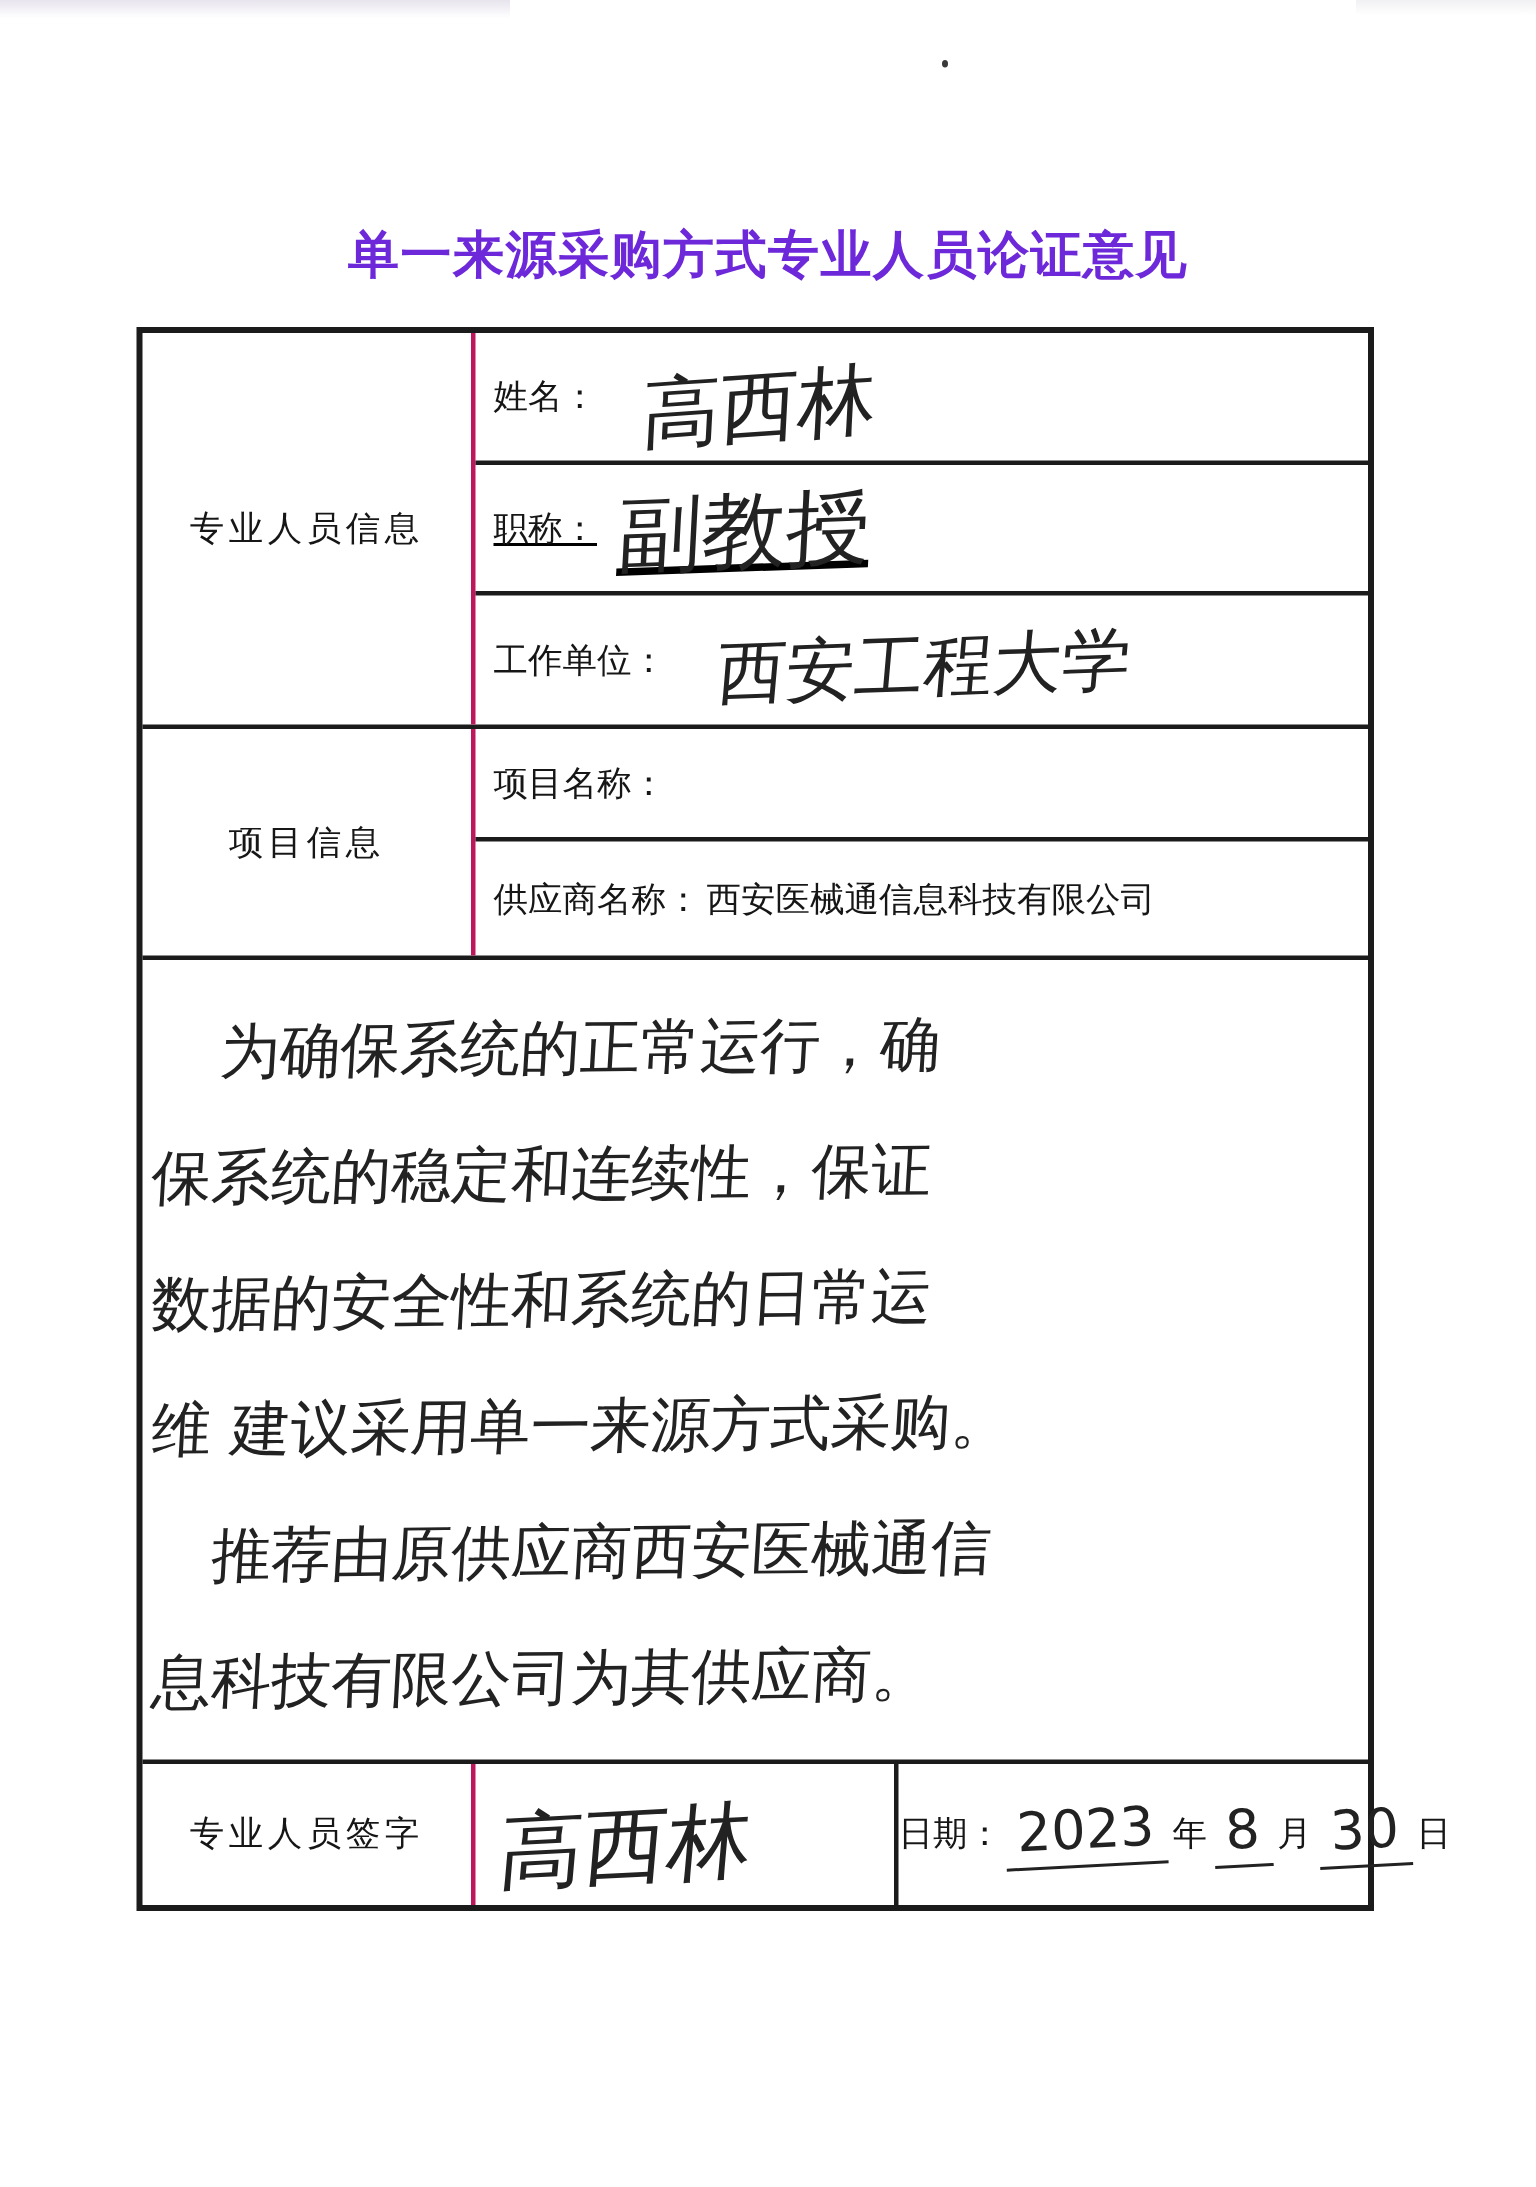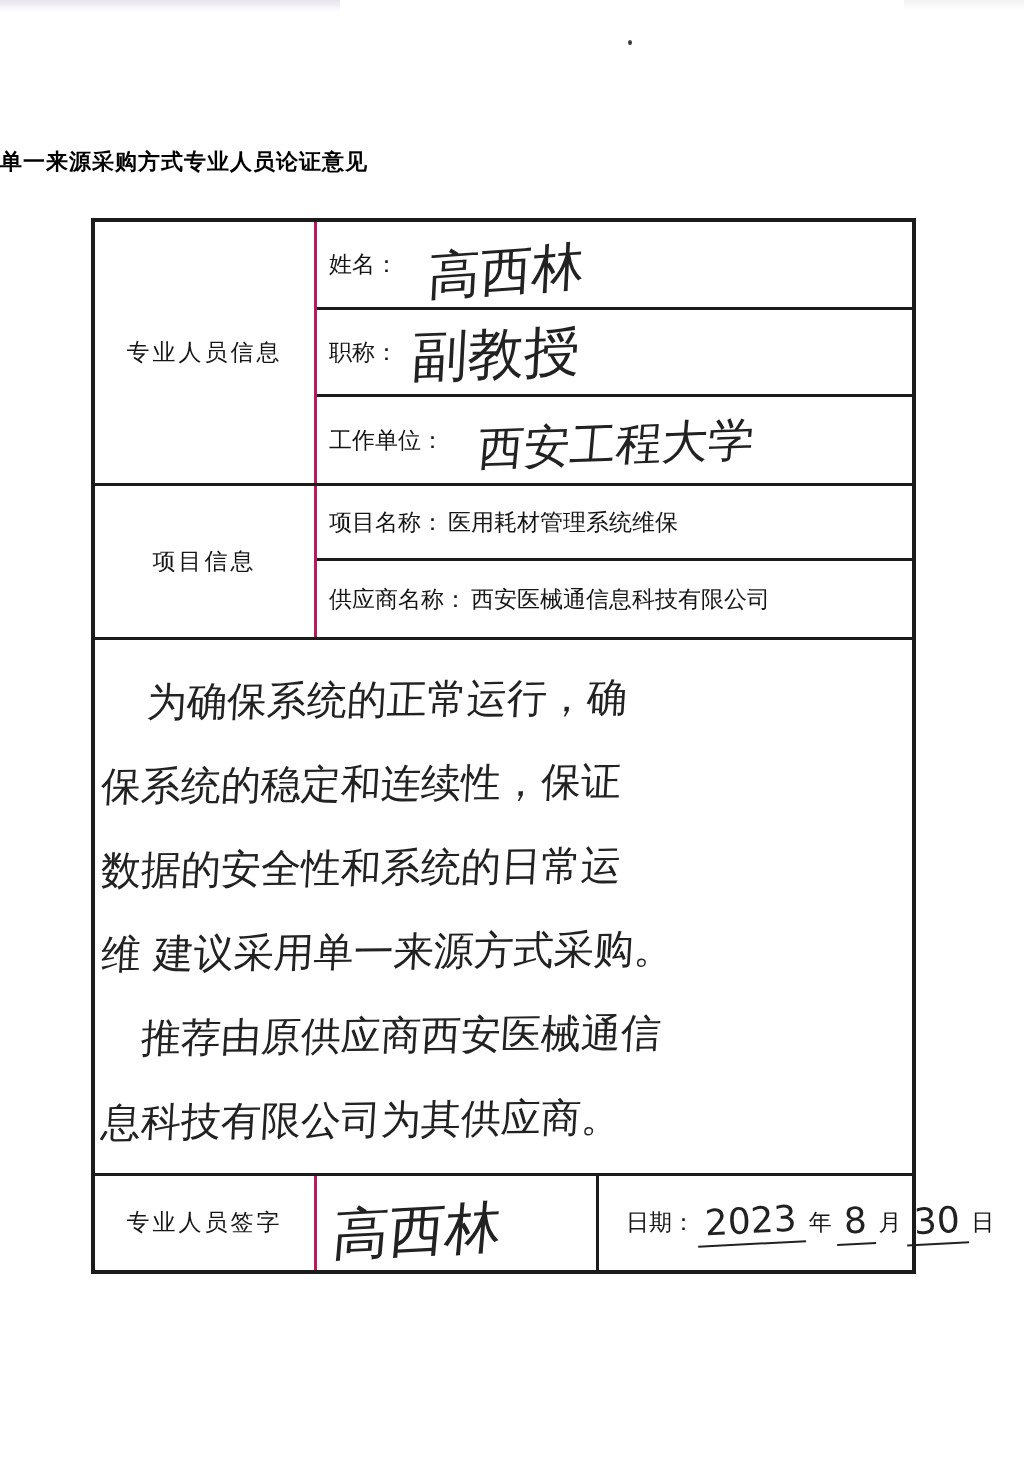--- a/index.html
+++ b/index.html
@@ -22,22 +22,22 @@
     position: absolute; right: 0; top: 0; width: 120px; height: 10px;
     background: linear-gradient(to bottom, rgba(190,190,200,0.22), rgba(255,255,255,0));
     pointer-events: none;
   }
   .speck {
     position: absolute; left: 628px; top: 40px; width: 4px; height: 5px;
     background: #3a3a3a; border-radius: 50%;
   }
   .doc-title {
     position: absolute; top: 147px; left: 0; width: 100%;
-    text-align: left;
-    font-size: 22px; font-weight: bold; color: #000000;
+    text-align: center;
+    font-size: 34px; font-weight: bold; color: #6d28d9;
     letter-spacing: 1px;
   }
   
   .tbl {
     position: absolute; left: 91px; top: 218px;
     width: 825px; height: 1056px;
     border: 4px solid #1b1b1b;
     box-sizing: border-box;
     display: flex; flex-direction: column;
     background: #fff;
@@ -62,21 +62,21 @@
     display: flex; align-items: center;
     padding-left: 12px;
     border-bottom: 3px solid #1b1b1b;
     box-sizing: border-box;
     flex: 1;
     min-width: 0;
     overflow: hidden;
   }
   .sub-row:last-child { border-bottom: none; }
   .sec-personnel .sub-row.r1 { height: 88px; flex: none; }
-  .sec-personnel .sub-row.r2 { height: 87px; flex: none; }
+  .sec-personnel .sub-row.r2 { height: 87px; flex: none; text-decoration: underline; }
   .sec-project   .sub-row.r1 { height: 75px; flex: none; }
 
   .fld-label { font-size: 23px; color: #161616; white-space: nowrap; }
   .fld-print-value { font-size: 23px; color: #161616; white-space: nowrap; margin-left: 4px; }
 
   
   .hand {
     font-family: "DejaVu Sans", sans-serif;
     color: #222222;
     white-space: nowrap;
@@ -109,21 +109,20 @@
     display: flex; align-items: center;
     overflow: hidden;
   }
   .hand-sig { font-size: 56px; margin-left: 16px; margin-top: 18px; transform: rotate(-3deg) skewX(-8deg); }
 
   .date-cell {
     flex: 1;
     display: flex; align-items: center; justify-content: center;
     font-size: 23px; color: #161616;
     white-space: nowrap;
-    padding-left: 27px;
   }
   .date-hand {
     display: inline-block;
     font-family: "DejaVu Sans", sans-serif;
     color: #222222;
     font-size: 36px;
     border-bottom: 2px solid #222222;
     padding: 0 8px 2px 8px;
     margin: 0 2px;
     transform: rotate(-3deg);
@@ -157,21 +156,20 @@
         <span class="hand hand-unit">西安工程大学</span>
       </div>
     </div>
   </div>
 
   <div class="sec sec-project">
     <div class="label-cell">项目信息</div>
     <div class="sub-col">
       <div class="sub-row r1">
         <span class="fld-label">项目名称：</span>
-        <span class="fld-print-value">医用耗材管理系统维保</span>
       </div>
       <div class="sub-row r2">
         <span class="fld-label">供应商名称：</span>
         <span class="fld-print-value">西安医械通信息科技有限公司</span>
       </div>
     </div>
   </div>
 
   <div class="sec sec-opinion">
     <div class="opinion-cell">

